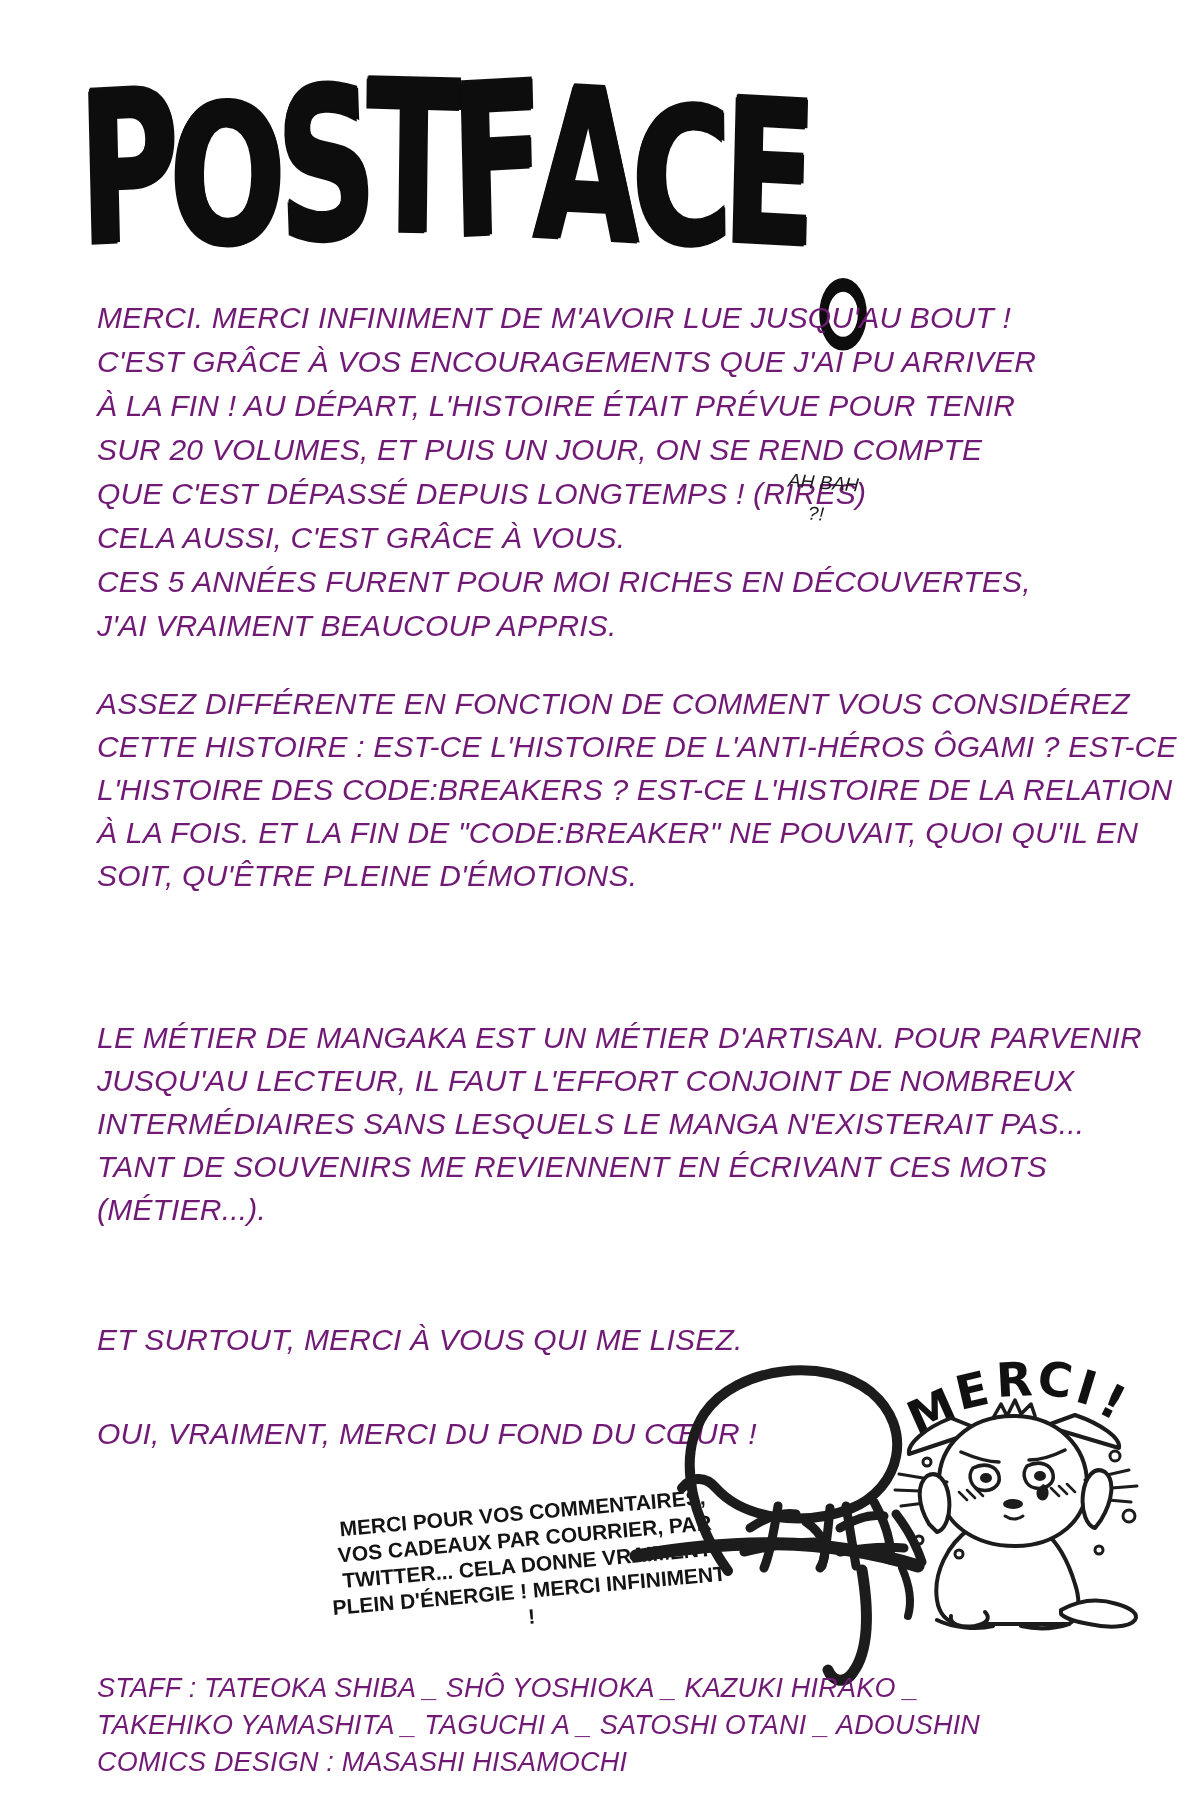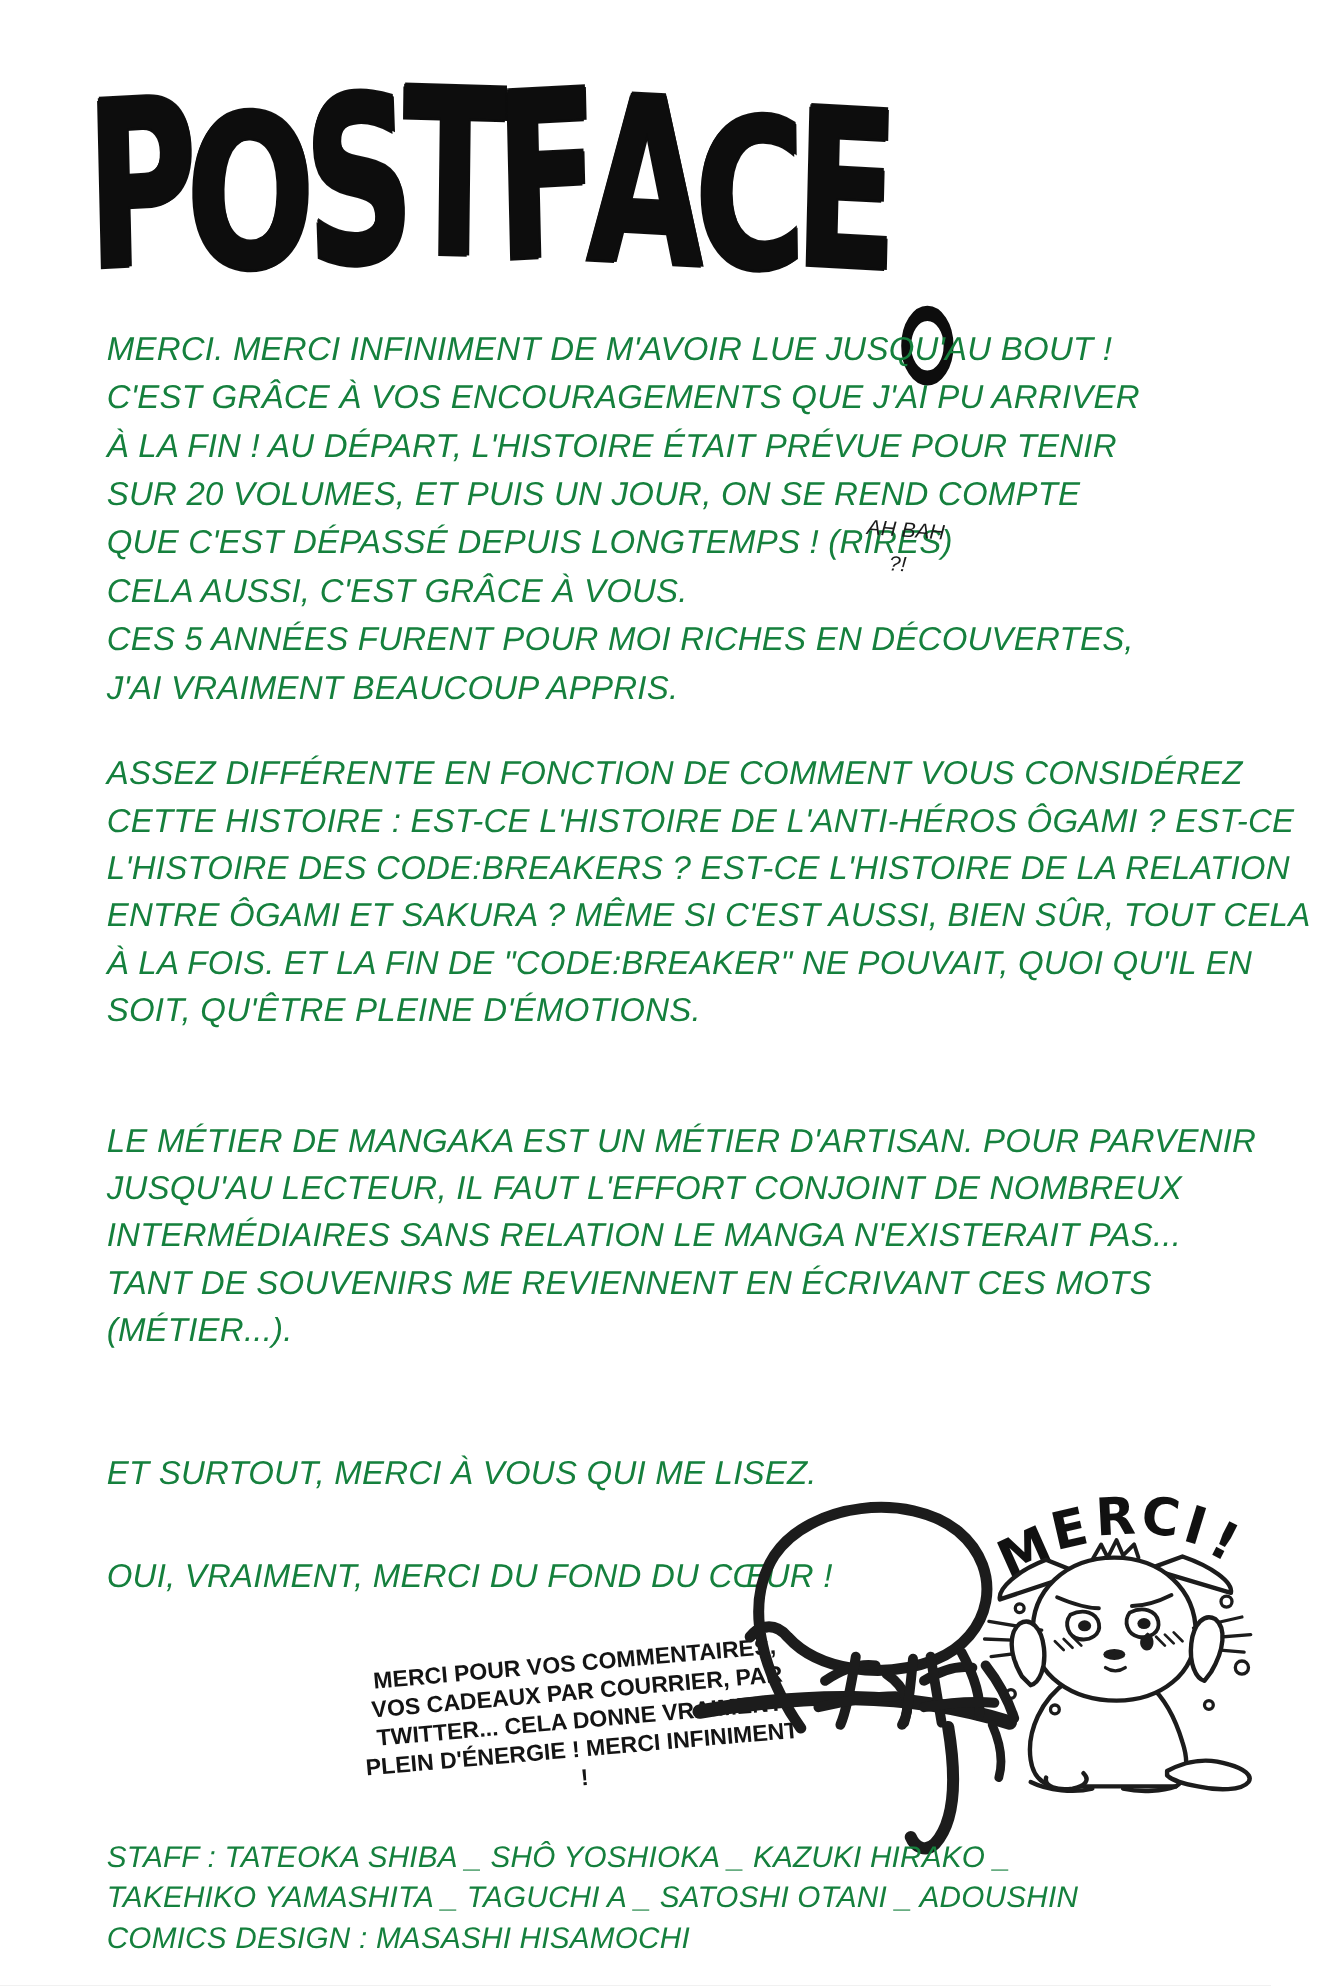--- a/index.html
+++ b/index.html
@@ -45,21 +45,21 @@
     vertical-align:-92px;
   }
   
   .hand{
     position:absolute;
     font-style:italic;
     font-size:30px;
     line-height:43px;
     letter-spacing:.2px;
     white-space:nowrap;
-    color:#15803d;
+    color:#701a75;
   }
   .hand div{height:43px;}
   .p1{left:97px;top:296px;line-height:44px;}
   .p1 div{height:44px;}
   .p2{left:97px;top:682px;}
   .p3{left:97px;top:1016px;}
   .closing1{left:97px;top:1318px;}
   .closing2{left:97px;top:1402px;margin-top:10px;}
   .aside-small{
     position:absolute;
@@ -122,29 +122,28 @@
     <div>CES 5 ANNÉES FURENT POUR MOI RICHES EN DÉCOUVERTES,</div>
     <div>J'AI VRAIMENT BEAUCOUP APPRIS.</div>
   </div>
   <div class="aside-small aside1">AH BAH</div>
   <div class="aside-small aside2">?!</div>
 
   <div class="hand p2">
     <div>ASSEZ DIFFÉRENTE EN FONCTION DE COMMENT VOUS CONSIDÉREZ</div>
     <div>CETTE HISTOIRE : EST-CE L'HISTOIRE DE L'ANTI-HÉROS ÔGAMI ? EST-CE</div>
     <div>L'HISTOIRE DES CODE:BREAKERS ? EST-CE L'HISTOIRE DE LA RELATION</div>
-    <div>ENTRE ÔGAMI ET SAKURA ? MÊME SI C'EST AUSSI, BIEN SÛR, TOUT CELA</div>
     <div>À LA FOIS. ET LA FIN DE "CODE:BREAKER" NE POUVAIT, QUOI QU'IL EN</div>
     <div>SOIT, QU'ÊTRE PLEINE D'ÉMOTIONS.</div>
   </div>
 
   <div class="hand p3">
     <div>LE MÉTIER DE MANGAKA EST UN MÉTIER D'ARTISAN. POUR PARVENIR</div>
     <div>JUSQU'AU LECTEUR, IL FAUT L'EFFORT CONJOINT DE NOMBREUX</div>
-    <div>INTERMÉDIAIRES SANS RELATION LE MANGA N'EXISTERAIT PAS...</div>
+    <div>INTERMÉDIAIRES SANS LESQUELS LE MANGA N'EXISTERAIT PAS...</div>
     <div>TANT DE SOUVENIRS ME REVIENNENT EN ÉCRIVANT CES MOTS</div>
     <div>(MÉTIER...).</div>
   </div>
 
   <div class="hand closing1">ET SURTOUT, MERCI À VOUS QUI ME LISEZ.</div>
   <div class="hand closing2">OUI, VRAIMENT, MERCI DU FOND DU CŒUR !</div>
 
   <div class="note">
     <div>MERCI POUR VOS COMMENTAIRES,</div>
     <div>VOS CADEAUX PAR COURRIER, PAR</div>

